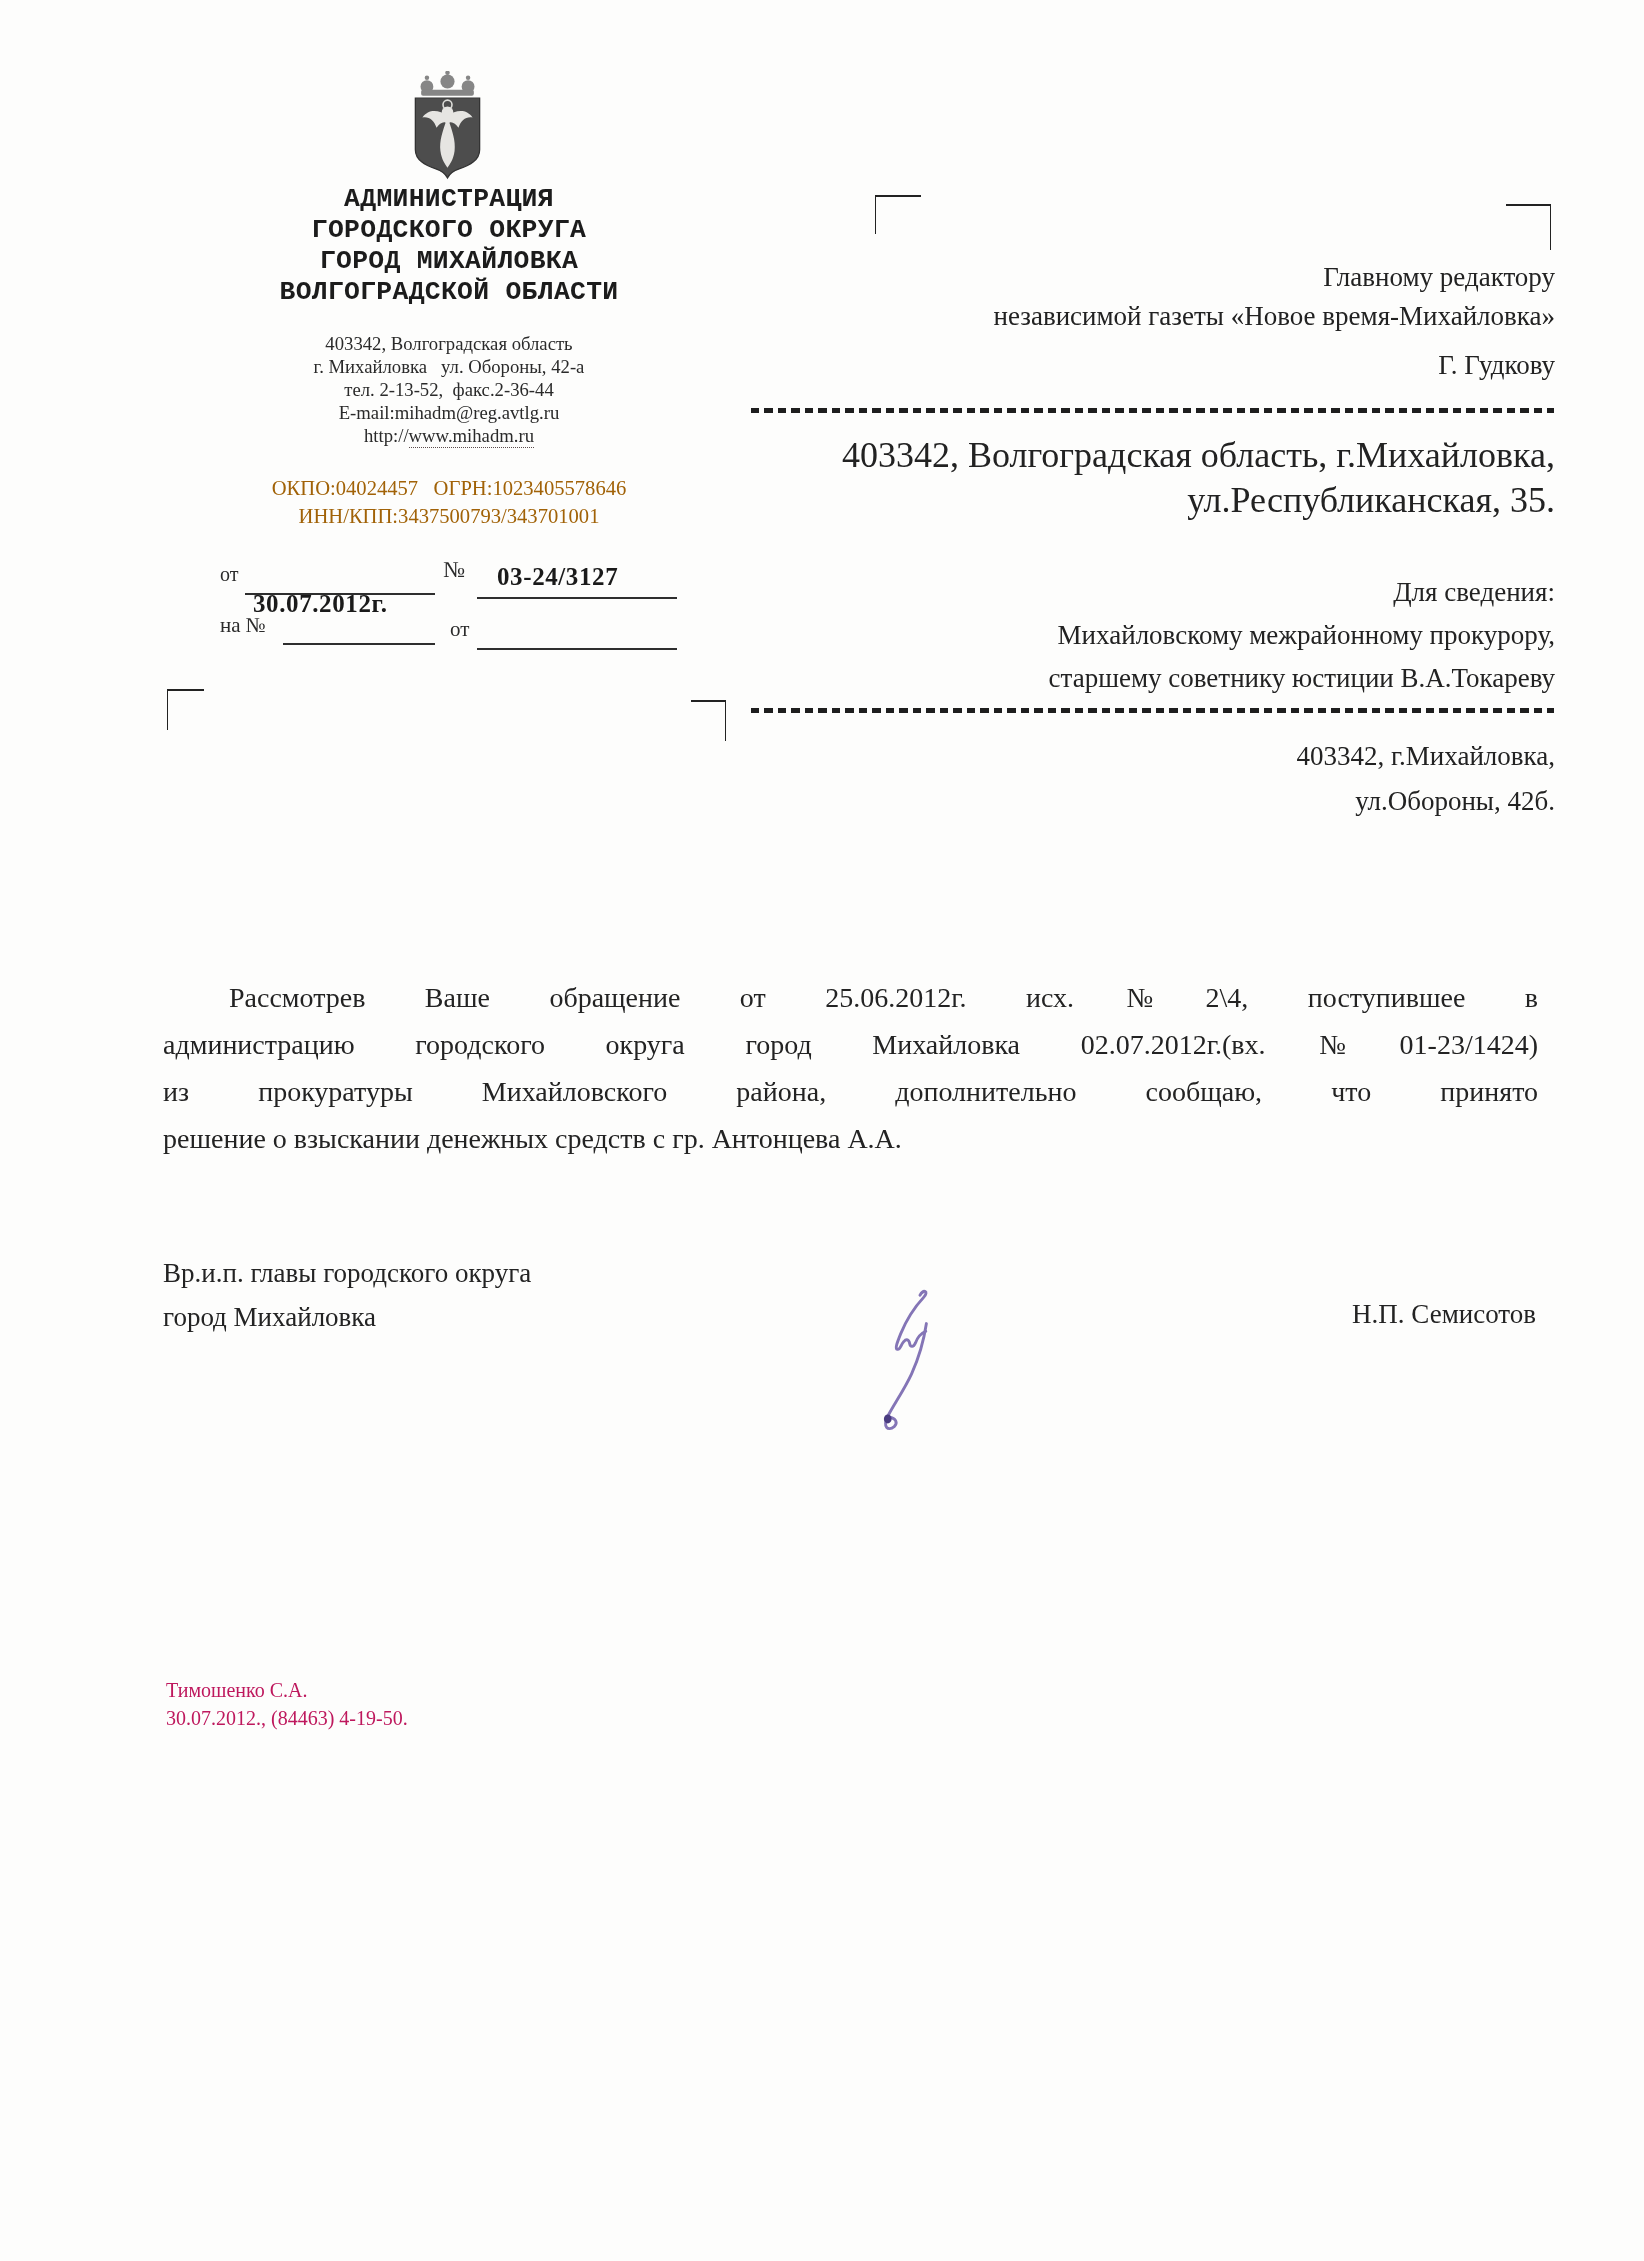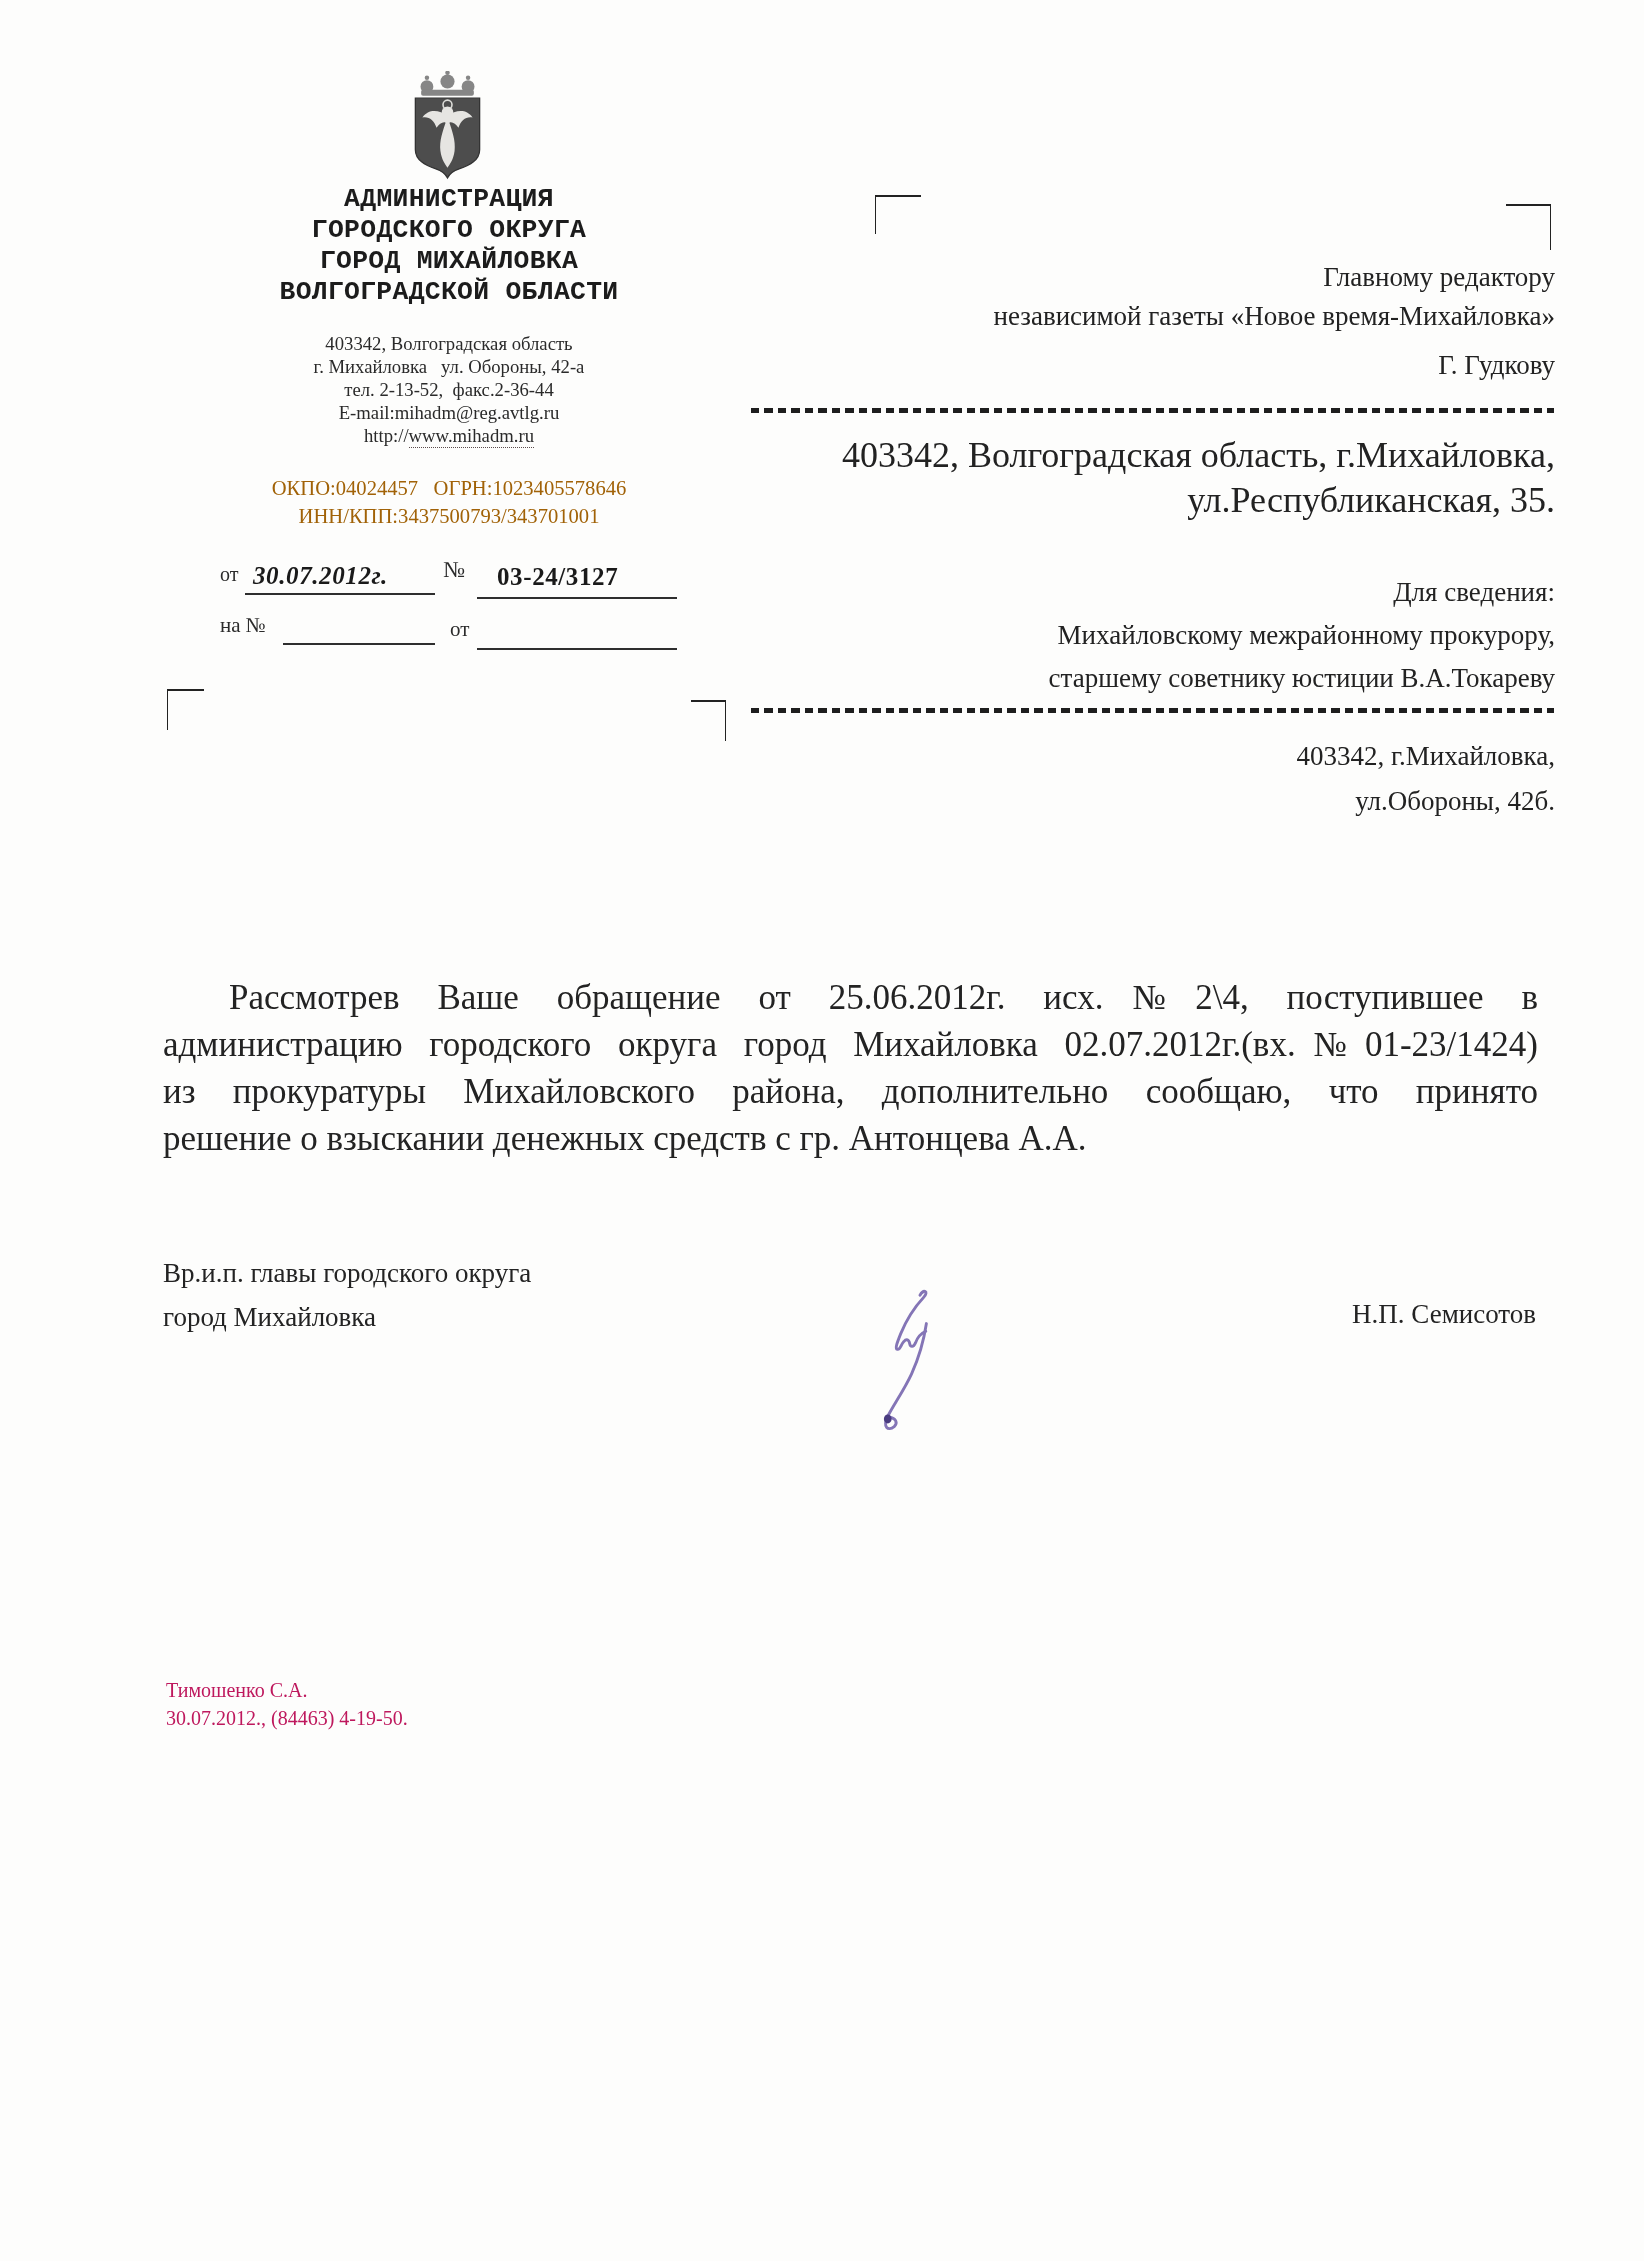--- a/index.html
+++ b/index.html
@@ -52,21 +52,21 @@
   .recip-gudkov  { margin-top: 10.3px; }
   .dashed-sep {
     height: 4.5px;
     background: repeating-linear-gradient(90deg, #1e1e1e 0 8.4px, transparent 8.4px 13.5px);
   }
   .recip-primary-addr { left: 746px; top: 433px; width: 809px; font-size: 36px; line-height: 45px; }
   .fyi            { left: 746px; top: 571px; width: 809px; font-size: 27px; line-height: 43px; }
   .fyi-addr       { left: 746px; top: 734px; width: 809px; font-size: 27px; line-height: 45px; }
 
   
-  .body-par { left: 163px; top: 974px; width: 1375px; font-size: 35px; line-height: 47px; color: #232323; }
+  .body-par { left: 163px; top: 974px; width: 1375px; font-size: 28px; line-height: 47px; color: #232323; }
   .jline { text-align: justify; text-align-last: justify; }
   .jline.first { padding-left: 66px; }
   .jline.last { text-align-last: left; }
 
   
   .sig-title { left: 163px; top: 1251px; width: 612px; font-size: 27px; line-height: 44px; color: #232323; }
   .sig-name  { left: 747px; top: 1299px; width: 789px; text-align: right; font-size: 27px; color: #232323; }
 
   
   .footer { left: 166px; top: 1676px; width: 580px; font-size: 20px; line-height: 28px; color: #be185d; }
@@ -111,21 +111,21 @@
     <div class="pre">E-mail:mihadm@reg.avtlg.ru</div>
     <div><span>http://</span><span class="website-underline">www.mihadm.ru</span></div>
   </div>
 
   <div class="abs codes">
     <div class="pre">ОКПО:04024457   ОГРН:1023405578646</div>
     <div class="pre">ИНН/КПП:3437500793/343701001</div>
   </div>
 
   <div class="abs ref-label" style="left:220px; top:563px;">от</div>
-  <div class="abs ref-value" style="left:253px; top:562px;font-style:italic;">30.07.2012г.</div>
+  <div class="abs ref-value" style="left:253px; top:590px;">30.07.2012г.</div>
   <div class="abs ref-label2" style="left:443px; top:557px; font-size:23px;">№</div>
   <div class="abs ref-value" style="left:497px; top:563px;">03-24/3127</div>
   <div class="abs ref-line" style="left:245px; top:593px; width:190px;"></div>
   <div class="abs ref-line" style="left:477px; top:597px; width:200px;"></div>
   <div class="abs ref-label2" style="left:220px; top:613px;">на №</div>
   <div class="abs ref-line" style="left:283px; top:643px; width:152px;"></div>
   <div class="abs ref-label2" style="left:450px; top:617px;">от</div>
   <div class="abs ref-line" style="left:477px; top:648px; width:200px;"></div>
 
   <div class="abs corner tl" style="left:875px; top:195px; width:46px; height:39px;"></div>

